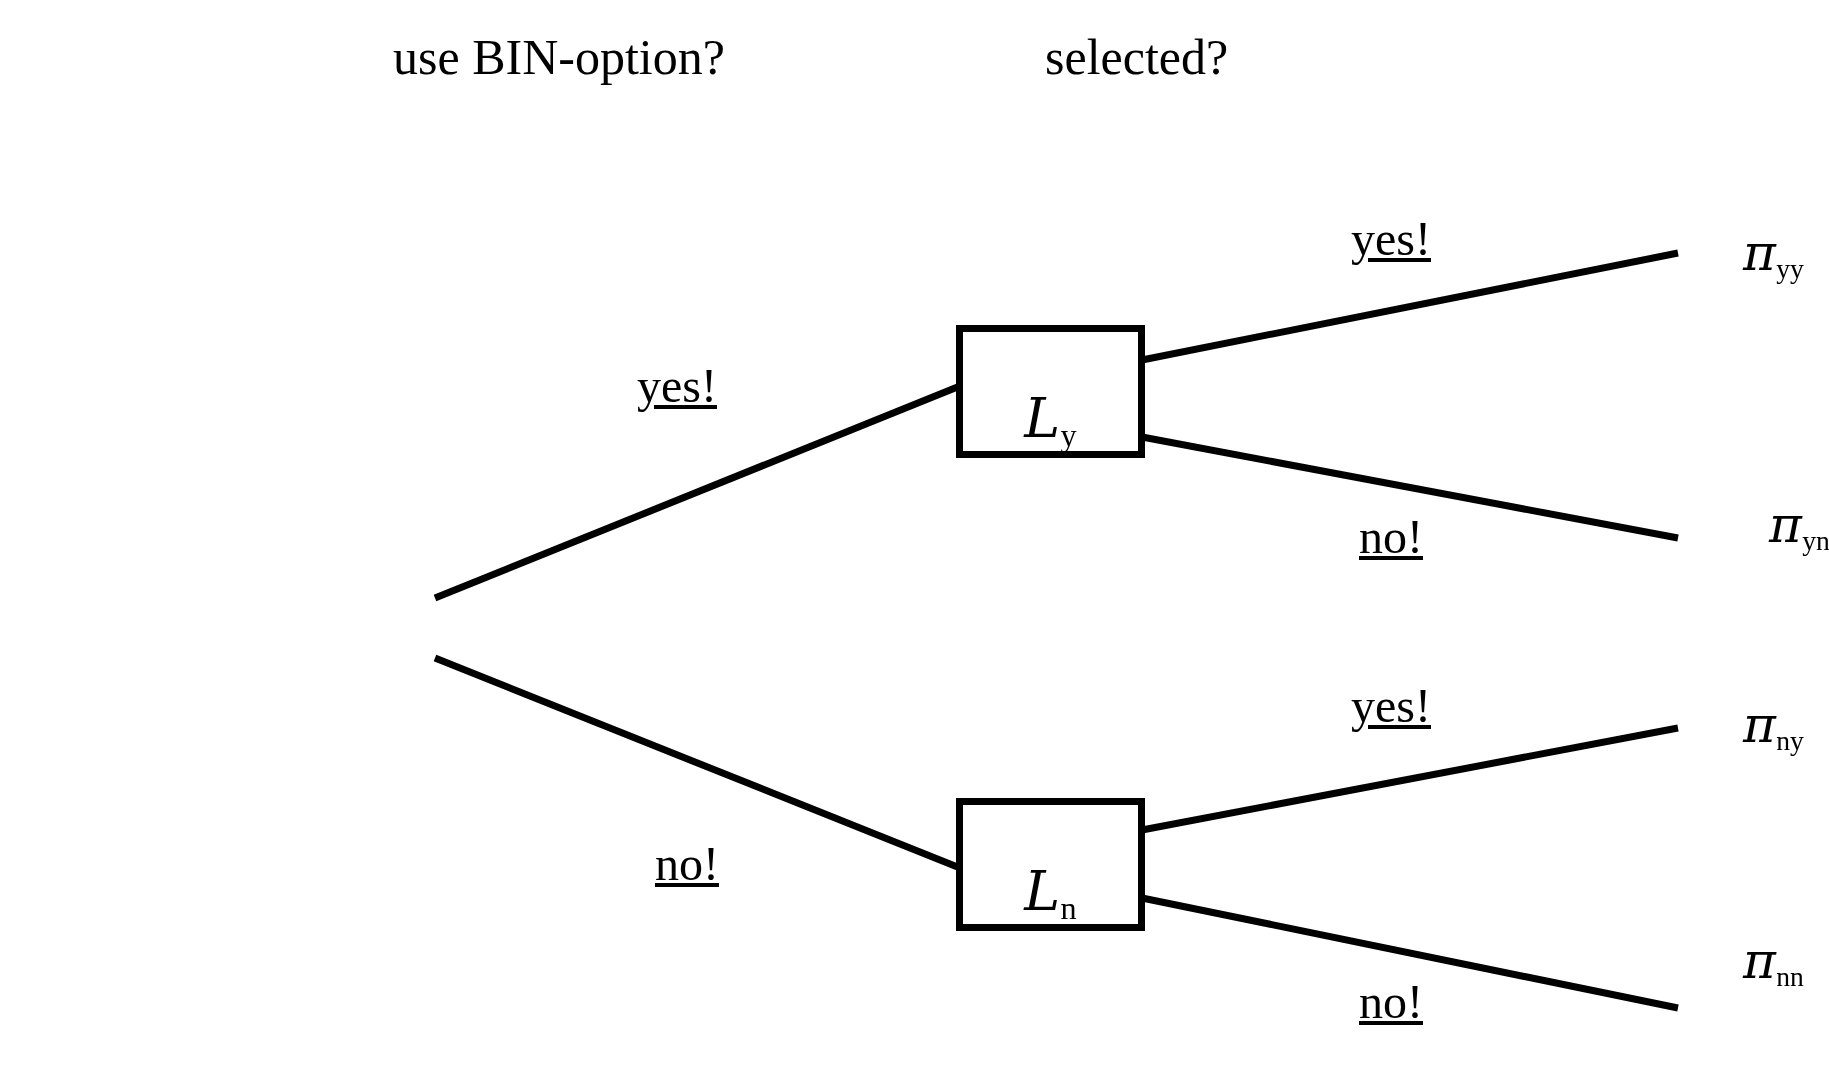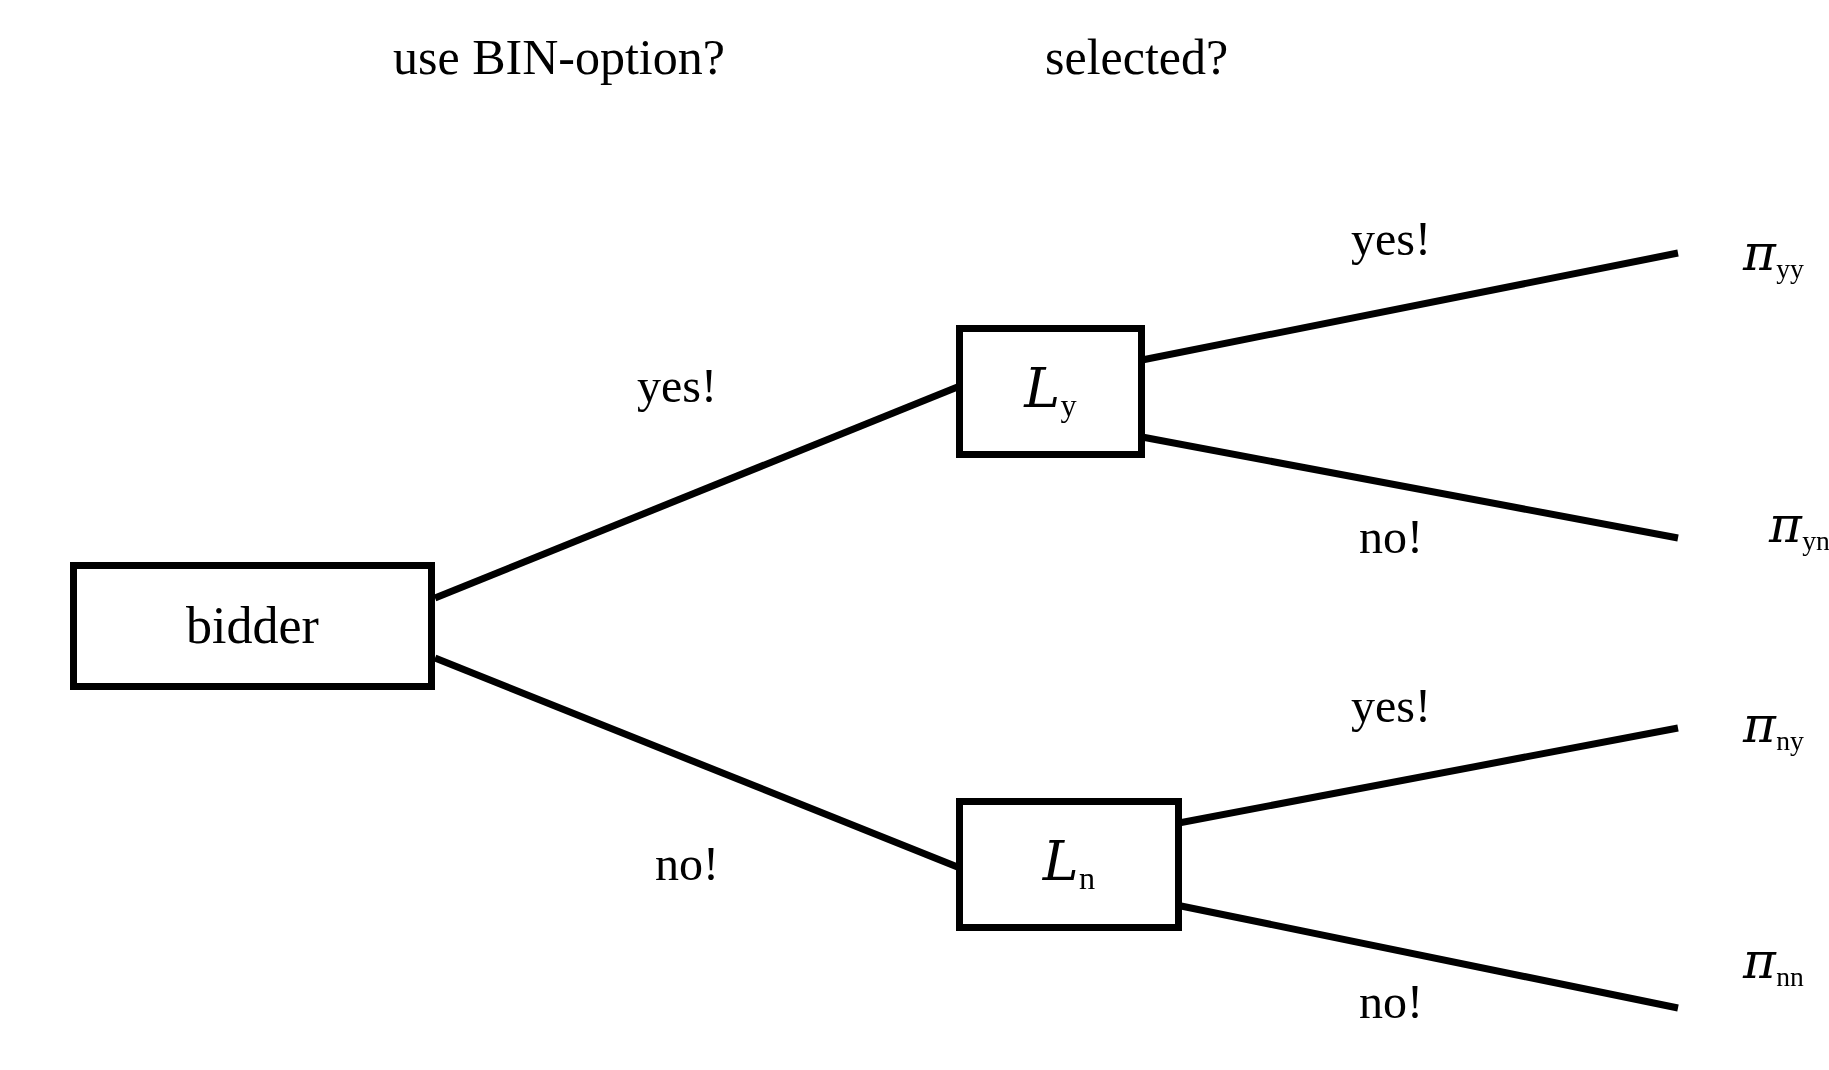--- a/index.html
+++ b/index.html
@@ -31,21 +31,21 @@
     line-height: 1;
     white-space: nowrap;
     color: #000;
   }
   .node-box {
     position: absolute;
     box-sizing: border-box;
     border: 7px solid #000000;
     background: #ffffff;
     display: flex;
-    align-items: center;
+    align-items: flex-end;
     justify-content: center;
   }
   .node-label {
     font-size: 52px;
     line-height: 1;
     white-space: nowrap;
   }
   .script-L {
     font-size: 54px;
     font-style: italic;
@@ -57,20 +57,21 @@
     vertical-align: -0.28em;
     margin-left: 0.01em;
     font-family: "Liberation Serif", serif;
   }
   .edge-label {
     position: absolute;
     font-size: 48px;
     line-height: 1;
     white-space: nowrap;
     color: #000;
+    text-decoration: underline;
   }
   .payoff {
     position: absolute;
     font-size: 46px;
     line-height: 1;
     white-space: nowrap;
     color: #000;
   }
   .payoff .pi {
     font-style: italic;
@@ -95,29 +96,26 @@
       <line x1="1109" y1="437" x2="1645" y2="538"></line>
       <line x1="1109" y1="830" x2="1645" y2="728"></line>
       <line x1="1109" y1="898" x2="1645" y2="1008"></line>
     </g>
   </svg>
 
   <div class="col-header" style="left:360px; top:32px;">use BIN-option?</div>
 
   <div class="col-header" style="left:1012px; top:32px;">selected?</div>
 
-  <div class="node-box" style="left:37px; top:562px; width:365px; height:128px;">
-    <span class="node-label">bidder</span>
-  </div>
 
   <div class="node-box" style="left:923px; top:325px; width:189px; height:133px;">
     <span class="node-label"><span class="script-L">L</span><span class="sub">y</span></span>
   </div>
 
-  <div class="node-box" style="left:923px; top:798px; width:226px; height:133px;">
+  <div class="node-box" style="left:923px; top:798px; width:189px; height:133px;">
     <span class="node-label"><span class="script-L">L</span><span class="sub">n</span></span>
   </div>
 
   <div class="edge-label" style="left:604px; top:362px;">yes!</div>
 
   <div class="edge-label" style="left:622px; top:840px;">no!</div>
 
   <div class="edge-label" style="left:1318px; top:215px;">yes!</div>
 
   <div class="edge-label" style="left:1326px; top:513px;">no!</div>

